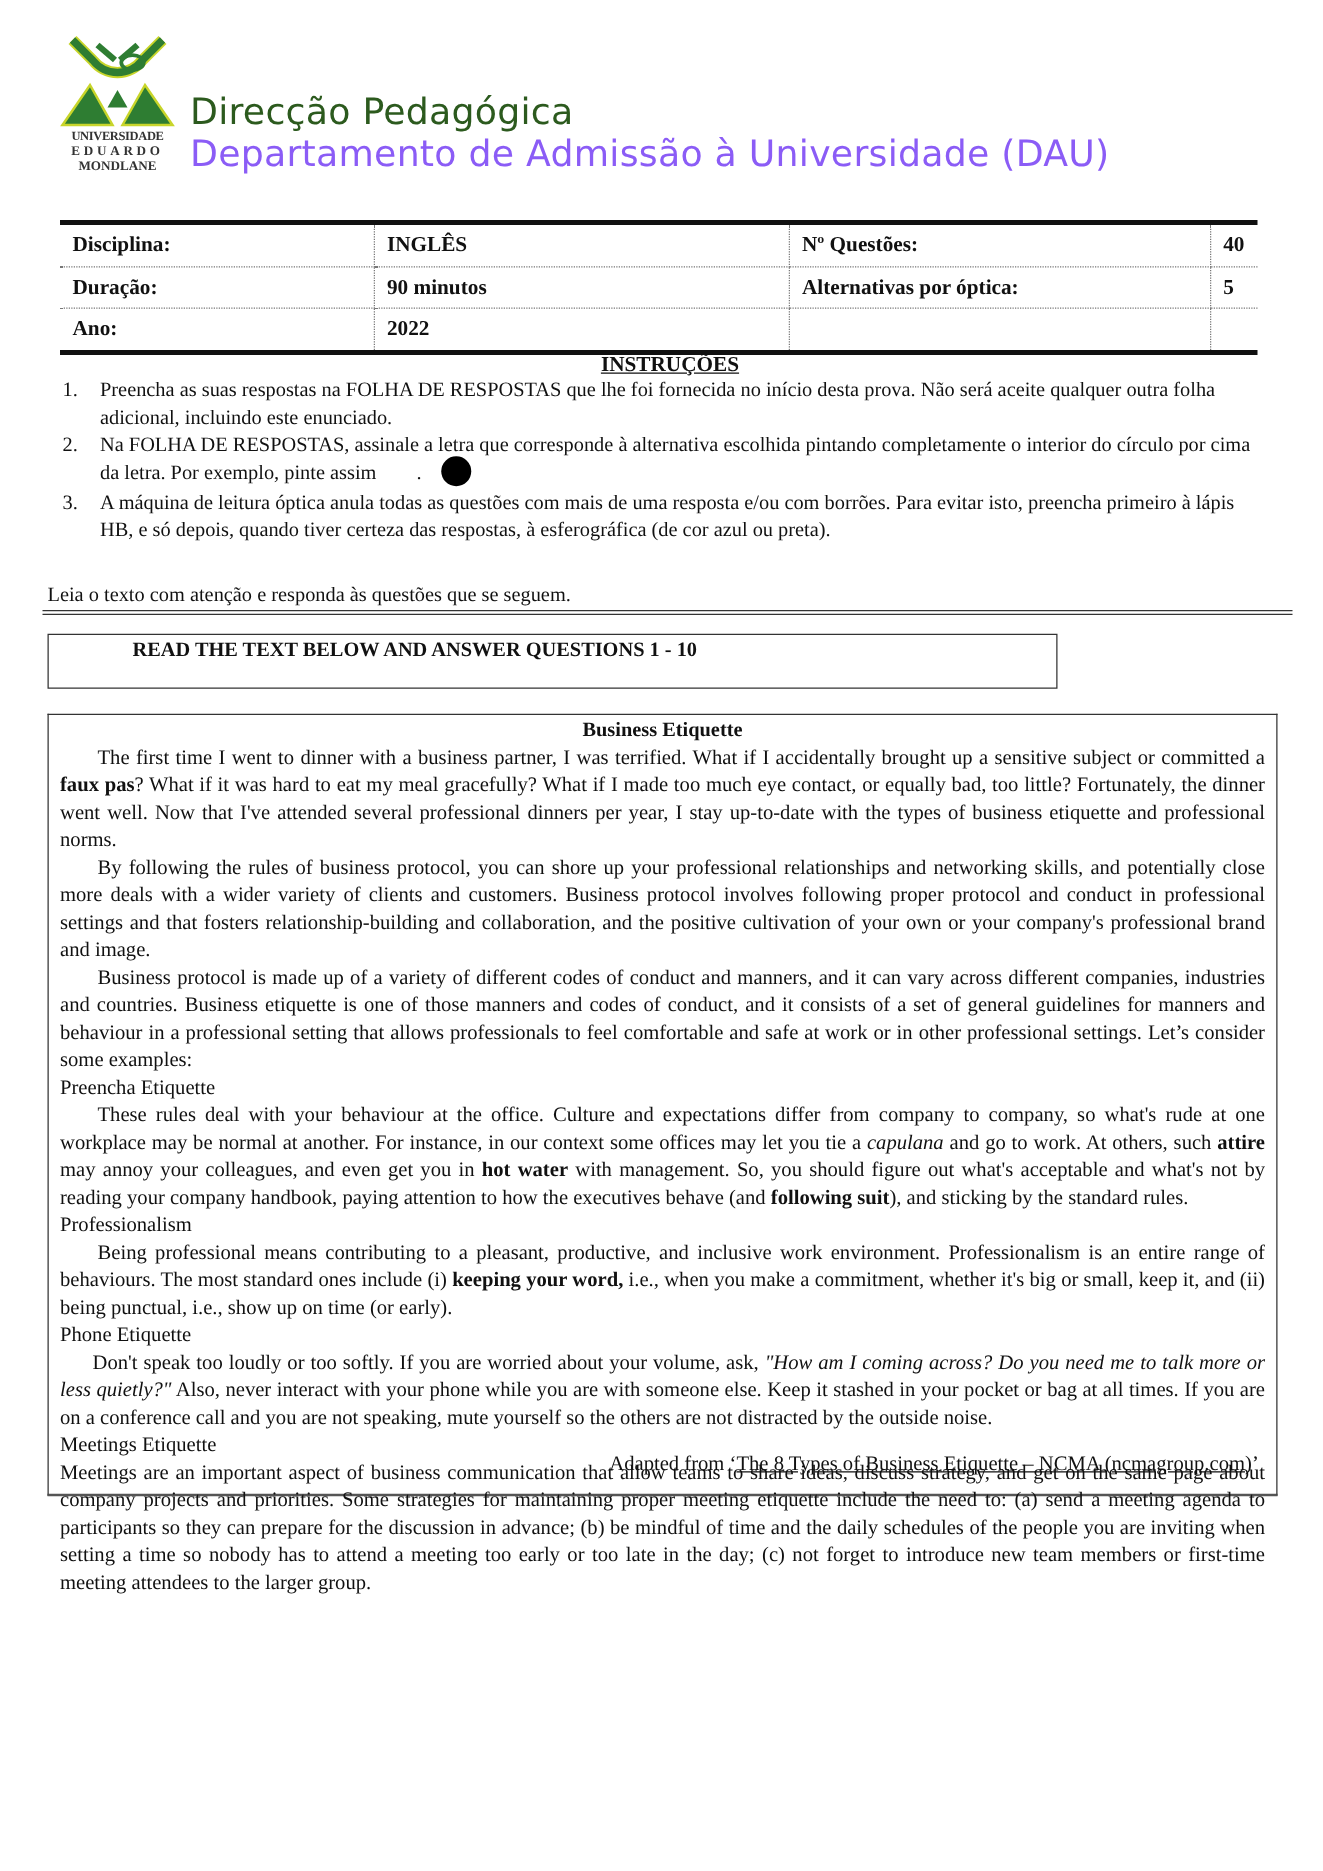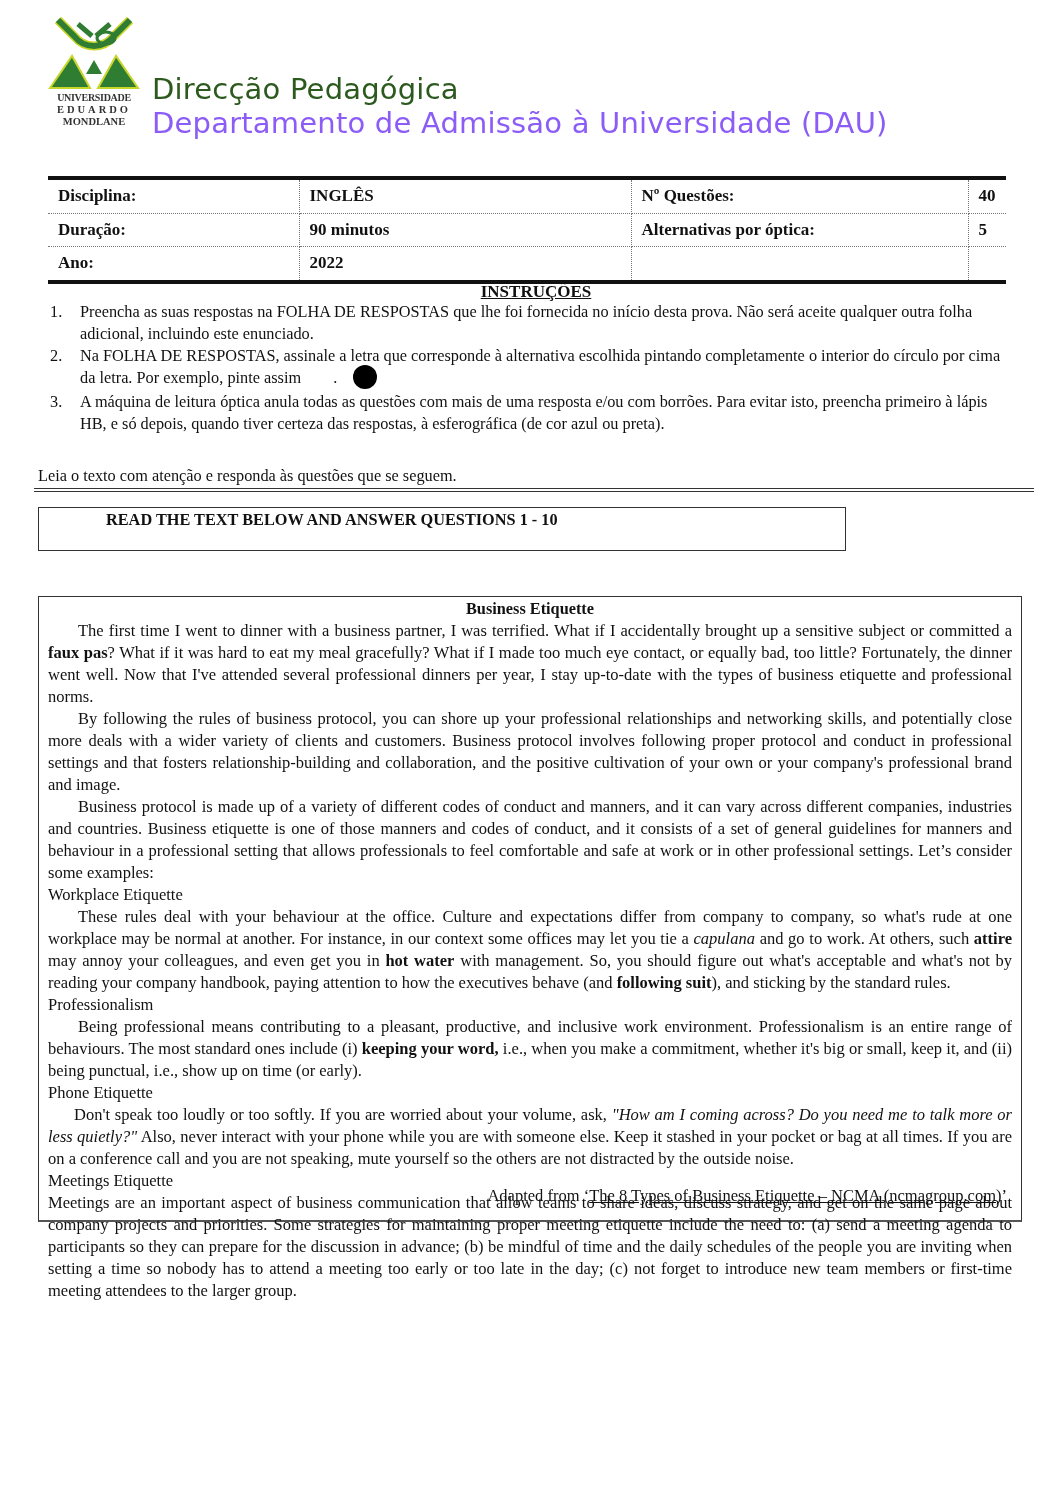--- a/index.html
+++ b/index.html
@@ -1,20 +1,20 @@
 <!DOCTYPE html>
 <html><head>
 <meta charset="utf-8">
 <style>
   * { box-sizing: border-box; margin: 0; padding: 0; }
   html, body { width: 1058px; height: 1497px; background: #ffffff; }
   body { position: relative; font-family: "Liberation Serif", "DejaVu Serif", serif; color: #111; overflow: hidden; }
 
   
-  .logo { position: absolute; left: 48px; top: 16px; width: 92px; height: 122px; }
+  .logo { position: absolute; left: 48px; top: 28px; width: 92px; height: 122px; }
   .logo svg { display: block; }
   .logo-text { position: absolute; left: 0; top: 76px; width: 92px; text-align: center;
     font-family: "Liberation Serif", serif; font-weight: bold; color: #333; line-height: 12px; }
   .logo-text .l1 { font-size: 10px; letter-spacing: -0.3px; display:block; }
   .logo-text .l2 { font-size: 10.5px; letter-spacing: 3px; display:block; }
   .logo-text .l3 { font-size: 10.5px; letter-spacing: 0px; display:block; }
   .hdr-title { position: absolute; left: 152px; top: 56px; font-family: "DejaVu Sans", sans-serif;
     font-size: 29px; color: #2c5a1e; letter-spacing: 0.2px; margin-top: 16px; }
   .hdr-sub { position: absolute; left: 152px; top: 106px; font-family: "DejaVu Sans", sans-serif;
     font-size: 29px; color: #8b5cf6; letter-spacing: 0.2px; }
@@ -35,21 +35,21 @@
   .instr-list li .num { position: absolute; left: 2px; top: 0; }
   .dot { display: inline-block; width: 24px; height: 24px; border-radius: 50%; background: #000; vertical-align: middle; margin-left: 16px; position: relative; top: -2px; }
 
   .lead { position: absolute; left: 38px; top: 466px; font-size: 16.3px; }
   .dbl-rule { position: absolute; left: 34px; width: 1000px; top: 488px; border-top: 1px solid #333; height: 4px; border-bottom: 1px solid #333; }
 
   .q-box { position: absolute; left: 38px; top: 507px; width: 808px; height: 44px; border: 1px solid #333; }
   .q-box .t { position: absolute; left: 67px; top: 2px; font-weight: bold; font-size: 16.3px; }
 
   
-  .text-box { position: absolute; left: 38px; top: 596px; width: 984px; height: 626px; border: 1px solid #333; border-bottom: 2px solid #555; padding: 1px 9px 0 9px; }
+  .text-box { position: absolute; left: 38px; top: 571px; width: 984px; height: 626px; border: 1px solid #333; border-bottom: 2px solid #555; padding: 1px 9px 0 9px; }
   .text-box .title { text-align: center; font-weight: bold; font-size: 16.3px; line-height: 22px; }
   .text-box p { font-size: 16.5px; line-height: 22px; text-align: justify; }
   .text-box p.ind { text-indent: 30px; }
   .text-box p.ind2 { text-indent: 26px; }
   .text-box .sec { font-size: 16.5px; line-height: 22px; }
   .source { position: absolute; right: 14px; bottom: 14px; font-size: 16.5px; }
   .source .u { text-decoration: underline; }
 </style>
 </head>
 <body>
@@ -123,21 +123,21 @@
 
 <div class="q-box">
   <span class="t">READ THE TEXT BELOW AND ANSWER QUESTIONS 1 - 10</span>
 </div>
 
 <div class="text-box">
   <div class="title">Business Etiquette</div>
   <p class="ind"><span>The first time I went to dinner with a business partner, I was terrified. What if I accidentally brought up a sensitive subject or committed a </span><b>faux pas</b><span>? What if it was hard to eat my meal gracefully? What if I made too much eye contact, or equally bad, too little? Fortunately, the dinner went well. Now that I've attended several professional dinners per year, I stay up-to-date with the types of business etiquette and professional norms.</span></p>
   <p class="ind">By following the rules of business protocol, you can shore up your professional relationships and networking skills, and potentially close more deals with a wider variety of clients and customers. Business protocol involves following proper protocol and conduct in professional settings and that fosters relationship-building and collaboration, and the positive cultivation of your own or your company's professional brand and image.</p>
   <p class="ind">Business protocol is made up of a variety of different codes of conduct and manners, and it can vary across different companies, industries and countries. Business etiquette is one of those manners and codes of conduct, and it consists of a set of general guidelines for manners and behaviour in a professional setting that allows professionals to feel comfortable and safe at work or in other professional settings. Let’s consider some examples:</p>
-  <div class="sec">Workplace Etiquette</div>
+  <div class="sec">Preencha Etiquette</div>
   <p class="ind"><span>These rules deal with your behaviour at the office. Culture and expectations differ from company to company, so what's rude at one workplace may be normal at another. For instance, in our context some offices may let you tie a </span><i>capulana</i><span> and go to work. At others, such </span><b>attire</b><span> may annoy your colleagues, and even get you in </span><b>hot water</b><span> with management. So, you should figure out what's acceptable and what's not by reading your company handbook, paying attention to how the executives behave (and </span><b>following suit</b><span>), and sticking by the standard rules.</span></p>
   <div class="sec">Professionalism</div>
   <p class="ind"><span>Being professional means contributing to a pleasant, productive, and inclusive work environment. Professionalism is an entire range of behaviours. The most standard ones include (i) </span><b>keeping your word,</b><span> i.e., when you make a commitment, whether it's big or small, keep it, and (ii) being punctual, i.e., show up on time (or early).</span></p>
   <div class="sec">Phone Etiquette</div>
   <p class="ind2"><span>Don't speak too loudly or too softly. If you are worried about your volume, ask, </span><i>"How am I coming across? Do you need me to talk more or less quietly?"</i><span> Also, never interact with your phone while you are with someone else. Keep it stashed in your pocket or bag at all times. If you are on a conference call and you are not speaking, mute yourself so the others are not distracted by the outside noise.</span></p>
   <div class="sec">Meetings Etiquette</div>
   <p>Meetings are an important aspect of business communication that allow teams to share ideas, discuss strategy, and get on the same page about company projects and priorities. Some strategies for maintaining proper meeting etiquette include the need to: (a) send a meeting agenda to participants so they can prepare for the discussion in advance; (b) be mindful of time and the daily schedules of the people you are inviting when setting a time so nobody has to attend a meeting too early or too late in the day; (c) not forget to introduce new team members or first-time meeting attendees to the larger group.</p>
 
   <div class="source">
     <span>Adapted from ‘</span><span class="u">The 8 Types of Business Etiquette – NCMA (ncmagroup.com)</span><span>’</span>

